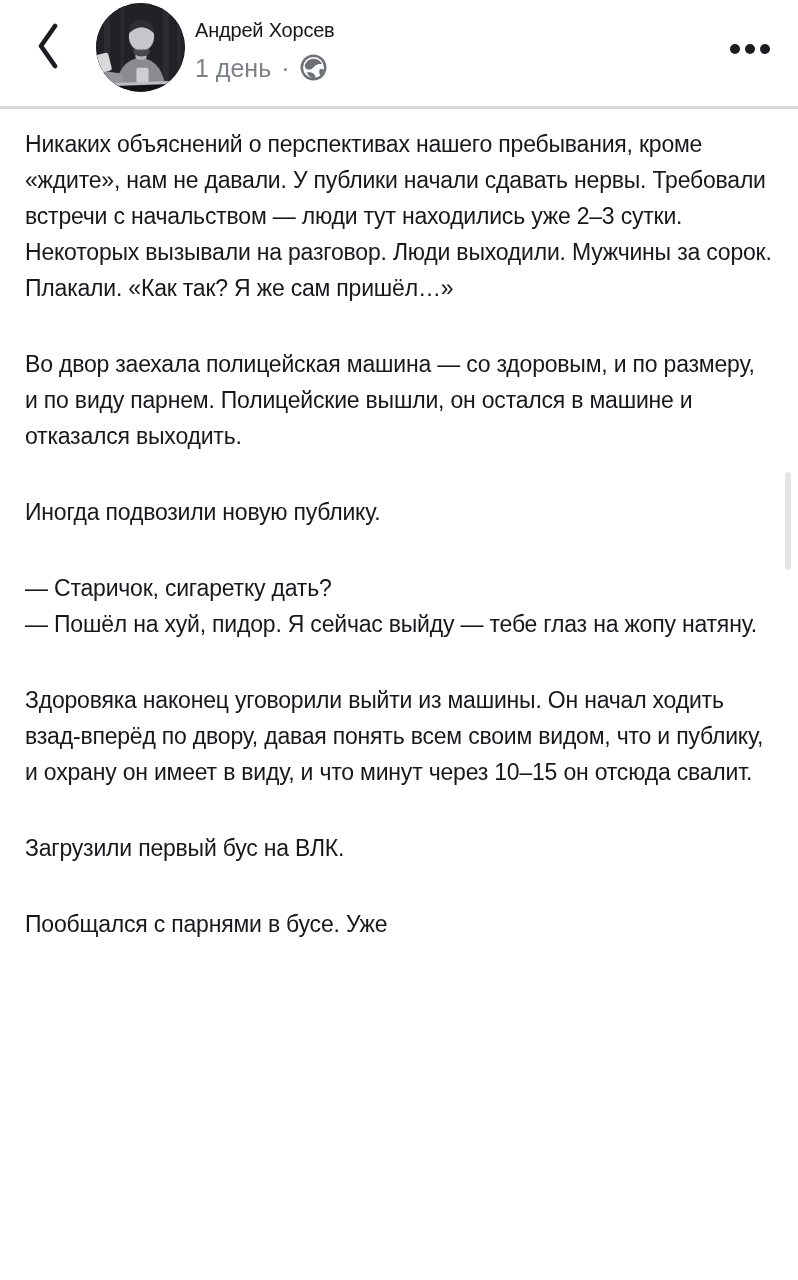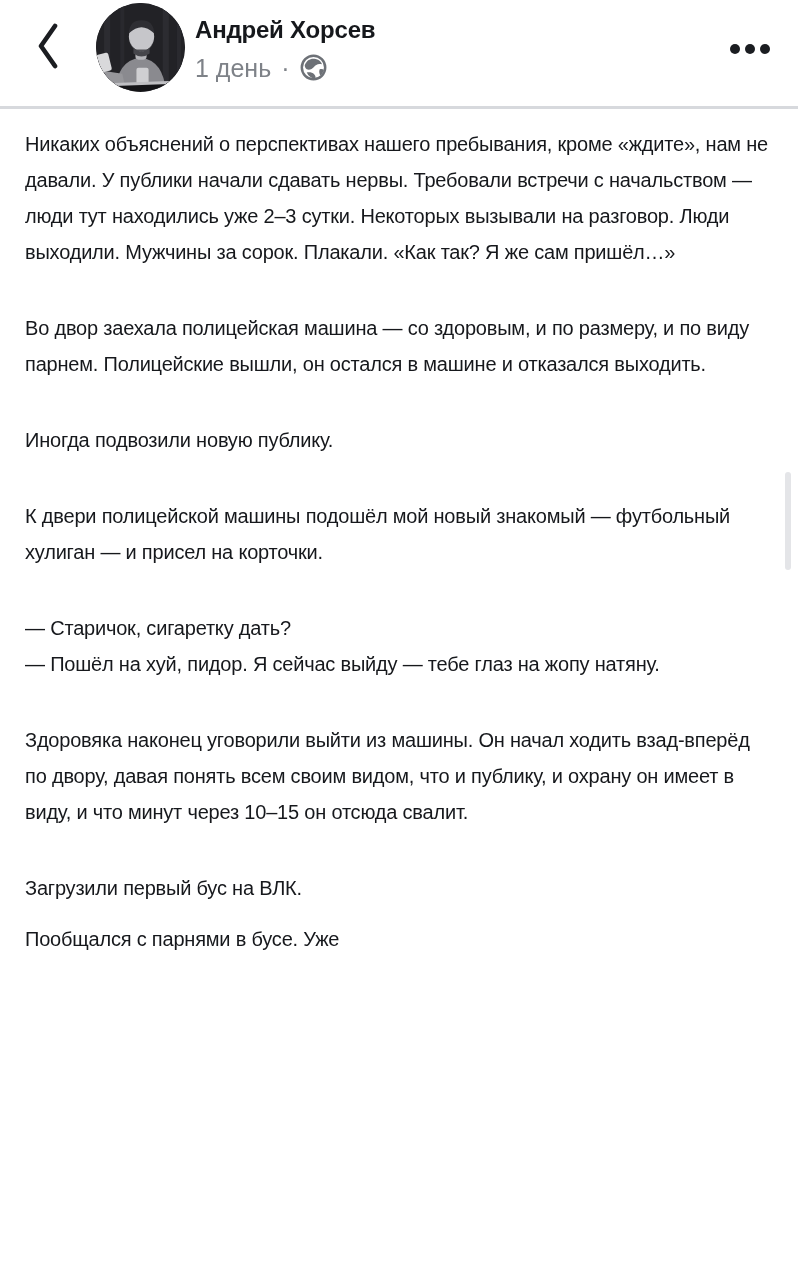--- a/index.html
+++ b/index.html
@@ -22,21 +22,21 @@
     display:flex; align-items:center; justify-content:center;
   }
   .back-btn svg { width:20px; height:46px; display:block; }
   .avatar {
     position:absolute; left:96px; top:3px; width:89px; height:89px;
     border-radius:50%; overflow:hidden; cursor:pointer; background:#232327;
   }
   .avatar svg { width:100%; height:100%; display:block; }
   .hgroup { position:absolute; left:195px; top:11px; }
   .pname {
-    font-size:24px; font-weight:bold; line-height:38px;
+    font-size:20px; font-weight:normal; line-height:38px;
     letter-spacing:-0.2px; color:#16181c; cursor:pointer;
   }
   .sub {
     margin-top:5px; display:flex; align-items:flex-start;
     font-size:25px; line-height:29px; color:#7e8288;
   }
   .sub .sep { margin:0 10px; }
   .globe-ic { width:27px; height:27px; display:block; }
   .more-btn {
     position:absolute; right:28px; top:36px; width:44px; height:26px;
@@ -44,21 +44,21 @@
     display:flex; align-items:center; justify-content:flex-end; gap:5px;
   }
   .more-btn .dot { width:10px; height:10px; border-radius:50%; background:#1b1d21; }
 
   
   .post-text {
     position:absolute; top:112px; left:0; width:798px;
     padding:14px 26px 0 25px;
   }
   .post-text p {
-    font-size:20px; line-height:36px; letter-spacing:-0.2px;
+    font-size:23px; line-height:36px; letter-spacing:-0.2px;
     color:#16181c; white-space:pre-wrap; margin:0 0 40px;
   }
   .post-text p:nth-of-type(7) { margin-bottom:15px; }
 
   
   .scroll-thumb {
     position:absolute; top:472px; right:7px; width:6px; height:98px;
     border-radius:3px; background:#e4e5e8; cursor:pointer;
   }
 </style>
@@ -121,21 +121,20 @@
       <span class="dot"></span>
       <span class="dot"></span>
       <span class="dot"></span>
     </button>
   </header>
 
   <main class="post-text">
     <p>Никаких объяснений о перспективах нашего пребывания, кроме «ждите», нам не давали. У публики начали сдавать нервы. Требовали встречи с начальством — люди тут находились уже 2–3 сутки. Некоторых вызывали на разговор. Люди выходили. Мужчины за сорок. Плакали. «Как так? Я же сам пришёл…»</p>
     <p>Во двор заехала полицейская машина — со здоровым, и по размеру, и по виду парнем. Полицейские вышли, он остался в машине и отказался выходить.</p>
     <p>Иногда подвозили новую публику.</p>
-    <p>К двери полицейской машины подошёл мой новый знакомый — футбольный хулиган — и присел на корточки.</p>
     <p>— Старичок, сигаретку дать?
 — Пошёл на хуй, пидор. Я сейчас выйду — тебе глаз на жопу натяну.</p>
     <p>Здоровяка наконец уговорили выйти из машины. Он начал ходить взад-вперёд по двору, давая понять всем своим видом, что и публику, и охрану он имеет в виду, и что минут через 10–15 он отсюда свалит.</p>
     <p>Загрузили первый бус на ВЛК.</p>
     <p>Пообщался с парнями в бусе. Уже</p>
   </main>
 
   <div class="scroll-thumb"></div>
 
 </div>

